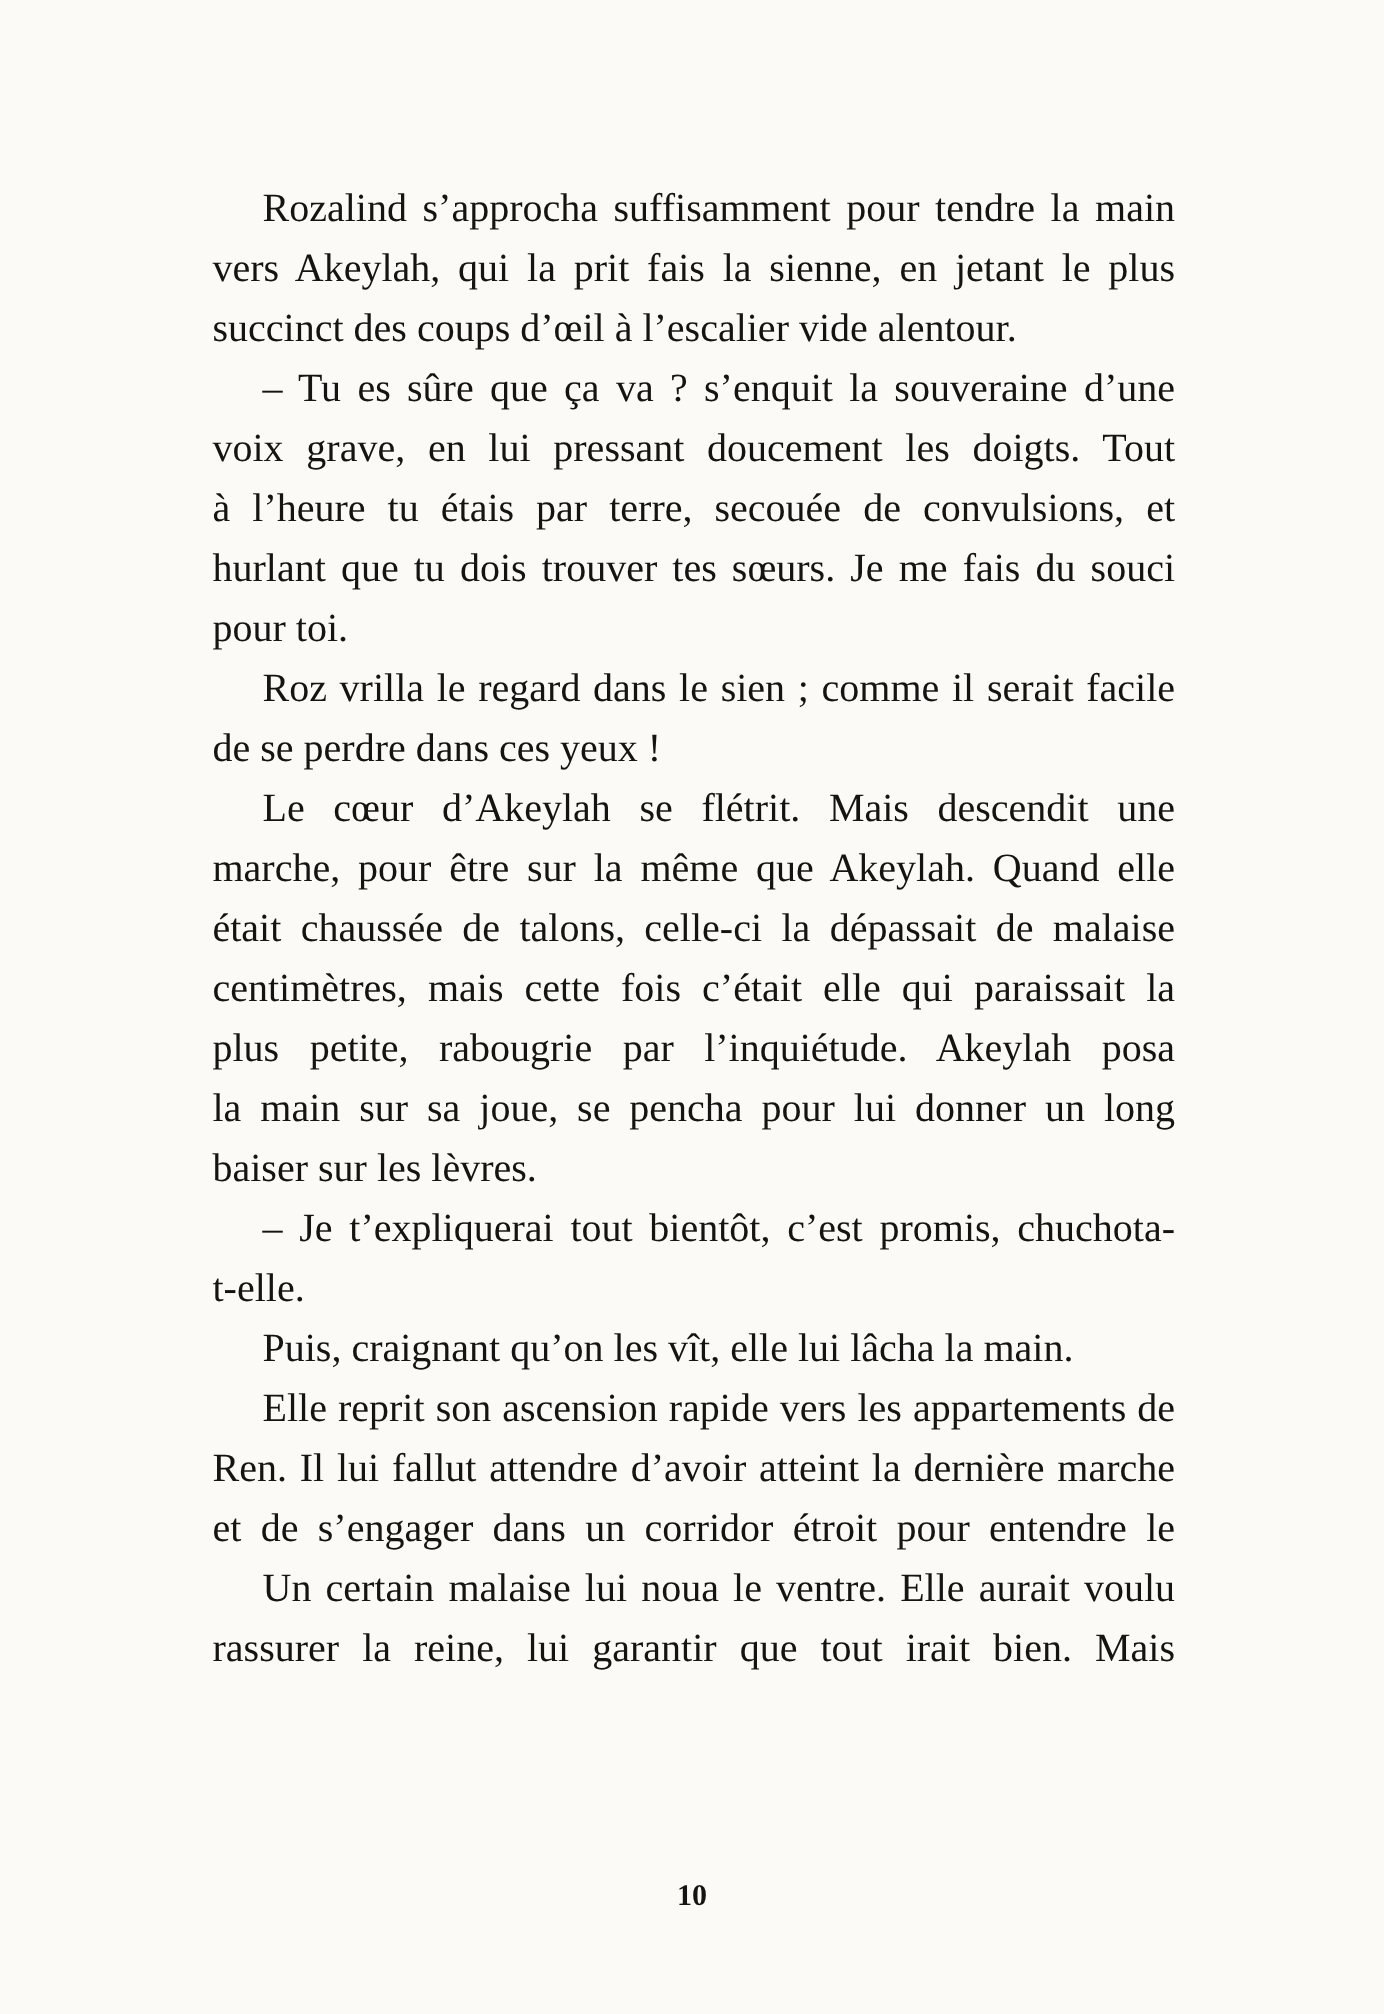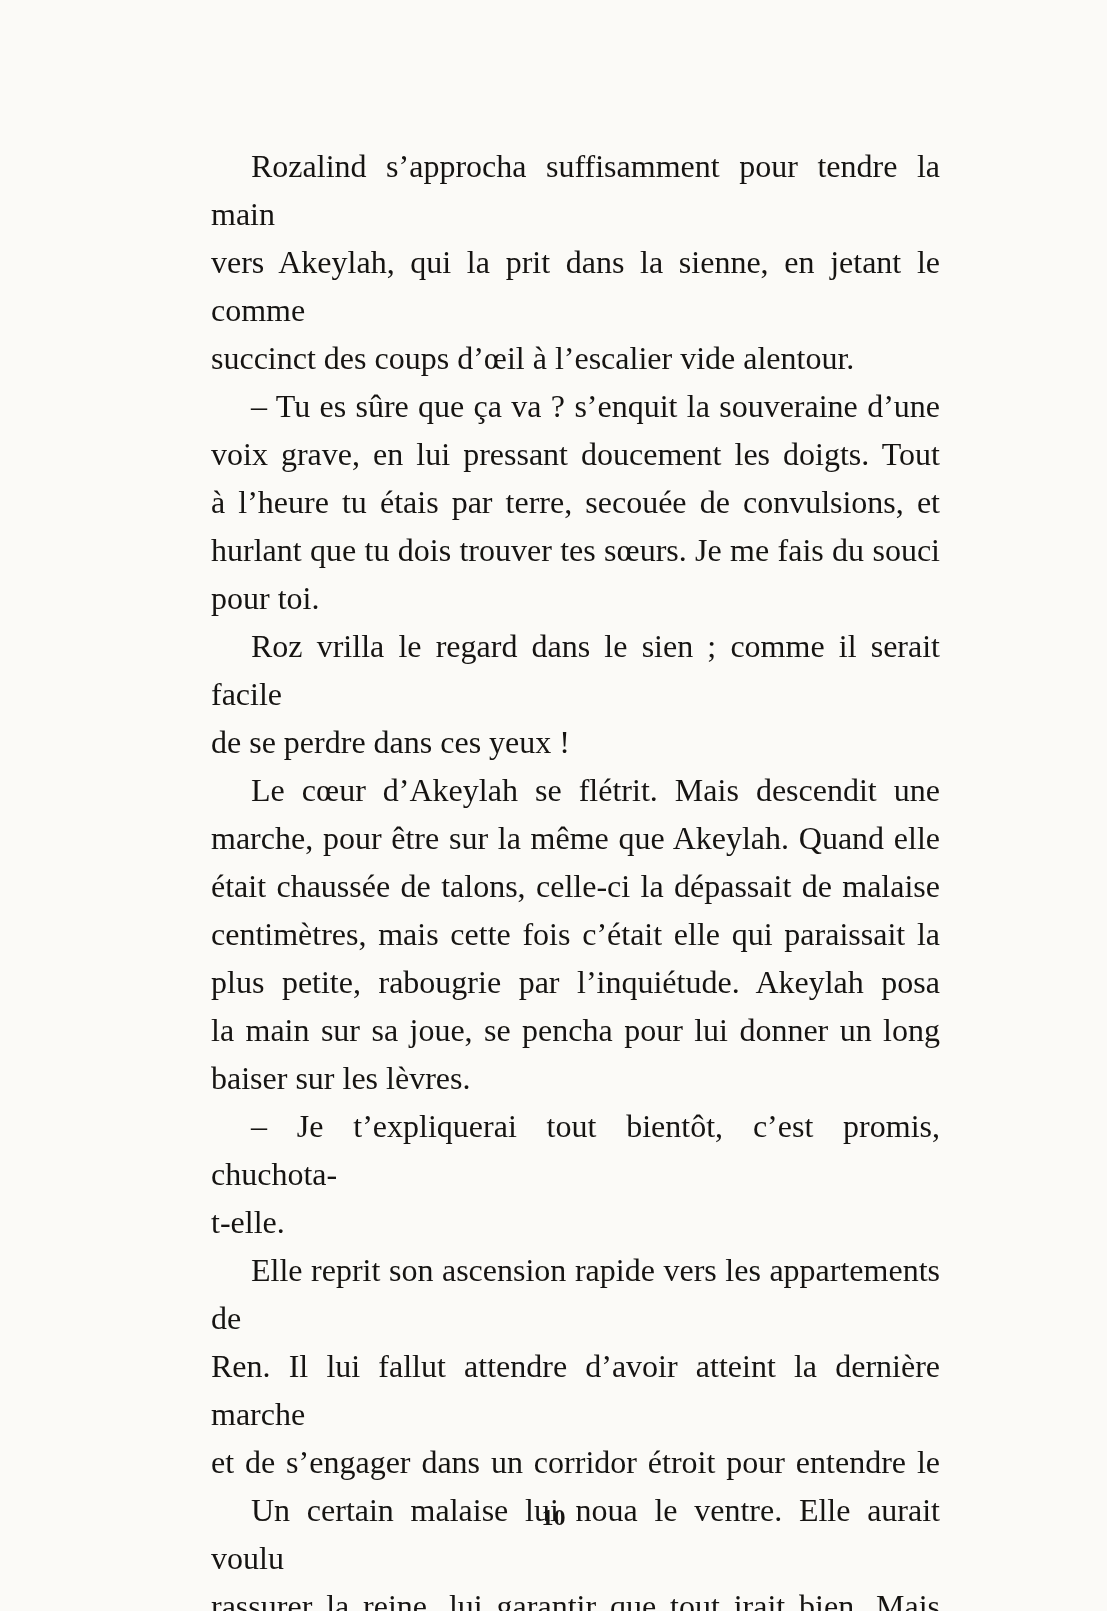--- a/index.html
+++ b/index.html
@@ -22,21 +22,20 @@
     width: 770px;
     font-size: 32px;
     line-height: 48px;
   }
   .paragraph {
     margin: 0;
   }
   .line {
     text-align: justify;
     text-align-last: justify;
-    margin-left: 41px;
   }
   .line.first {
     text-indent: 40px;
   }
   .line.lastline {
     text-align: justify;
     text-align-last: left;
   }
   .page-number {
     position: absolute;
@@ -47,21 +46,21 @@
     font-size: 24px;
     font-weight: bold;
   }
 </style>
 </head>
 <body style="background: rgb(251, 250, 247); color: rgb(22, 20, 18);">
 
 <div class="text-block">
     <div class="paragraph">
       <div class="line first">Rozalind s’approcha suffisamment pour tendre la main</div>
-      <div class="line">vers Akeylah, qui la prit dans la sienne, en jetant le comme</div>
+      <div class="line">vers Akeylah, qui la prit fais la sienne, en jetant le plus</div>
       <div class="line lastline">succinct des coups d’œil à l’escalier vide alentour.</div>
     </div>
     <div class="paragraph">
       <div class="line first">– Tu es sûre que ça va&nbsp;? s’enquit la souveraine d’une</div>
       <div class="line">voix grave, en lui pressant doucement les doigts. Tout</div>
       <div class="line">à l’heure tu étais par terre, secouée de convulsions, et</div>
       <div class="line">hurlant que tu dois trouver tes sœurs. Je me fais du souci</div>
       <div class="line lastline">pour toi.</div>
     </div>
     <div class="paragraph">
@@ -75,20 +74,23 @@
       <div class="line">centimètres, mais cette fois c’était elle qui paraissait la</div>
       <div class="line">plus petite, rabougrie par l’inquiétude. Akeylah posa</div>
       <div class="line">la main sur sa joue, se pencha pour lui donner un long</div>
       <div class="line lastline">baiser sur les lèvres.</div>
     </div>
     <div class="paragraph">
       <div class="line first">– Je t’expliquerai tout bientôt, c’est promis, chuchota-</div>
       <div class="line lastline">t-elle.</div>
     </div>
     <div class="paragraph">
+      <div class="line first lastline">Puis, craignant qu’on les vît, elle lui lâcha la main.</div>
+    </div>
+    <div class="paragraph">
       <div class="line first">Elle reprit son ascension rapide vers les appartements de</div>
       <div class="line">Ren. Il lui fallut attendre d’avoir atteint la dernière marche</div>
       <div class="line">et de s’engager dans un corridor étroit pour entendre le</div>
     </div>
     <div class="paragraph">
       <div class="line first">Un certain malaise lui noua le ventre. Elle aurait voulu</div>
       <div class="line">rassurer la reine, lui garantir que tout irait bien. Mais</div>
     </div>
   </div>
 

